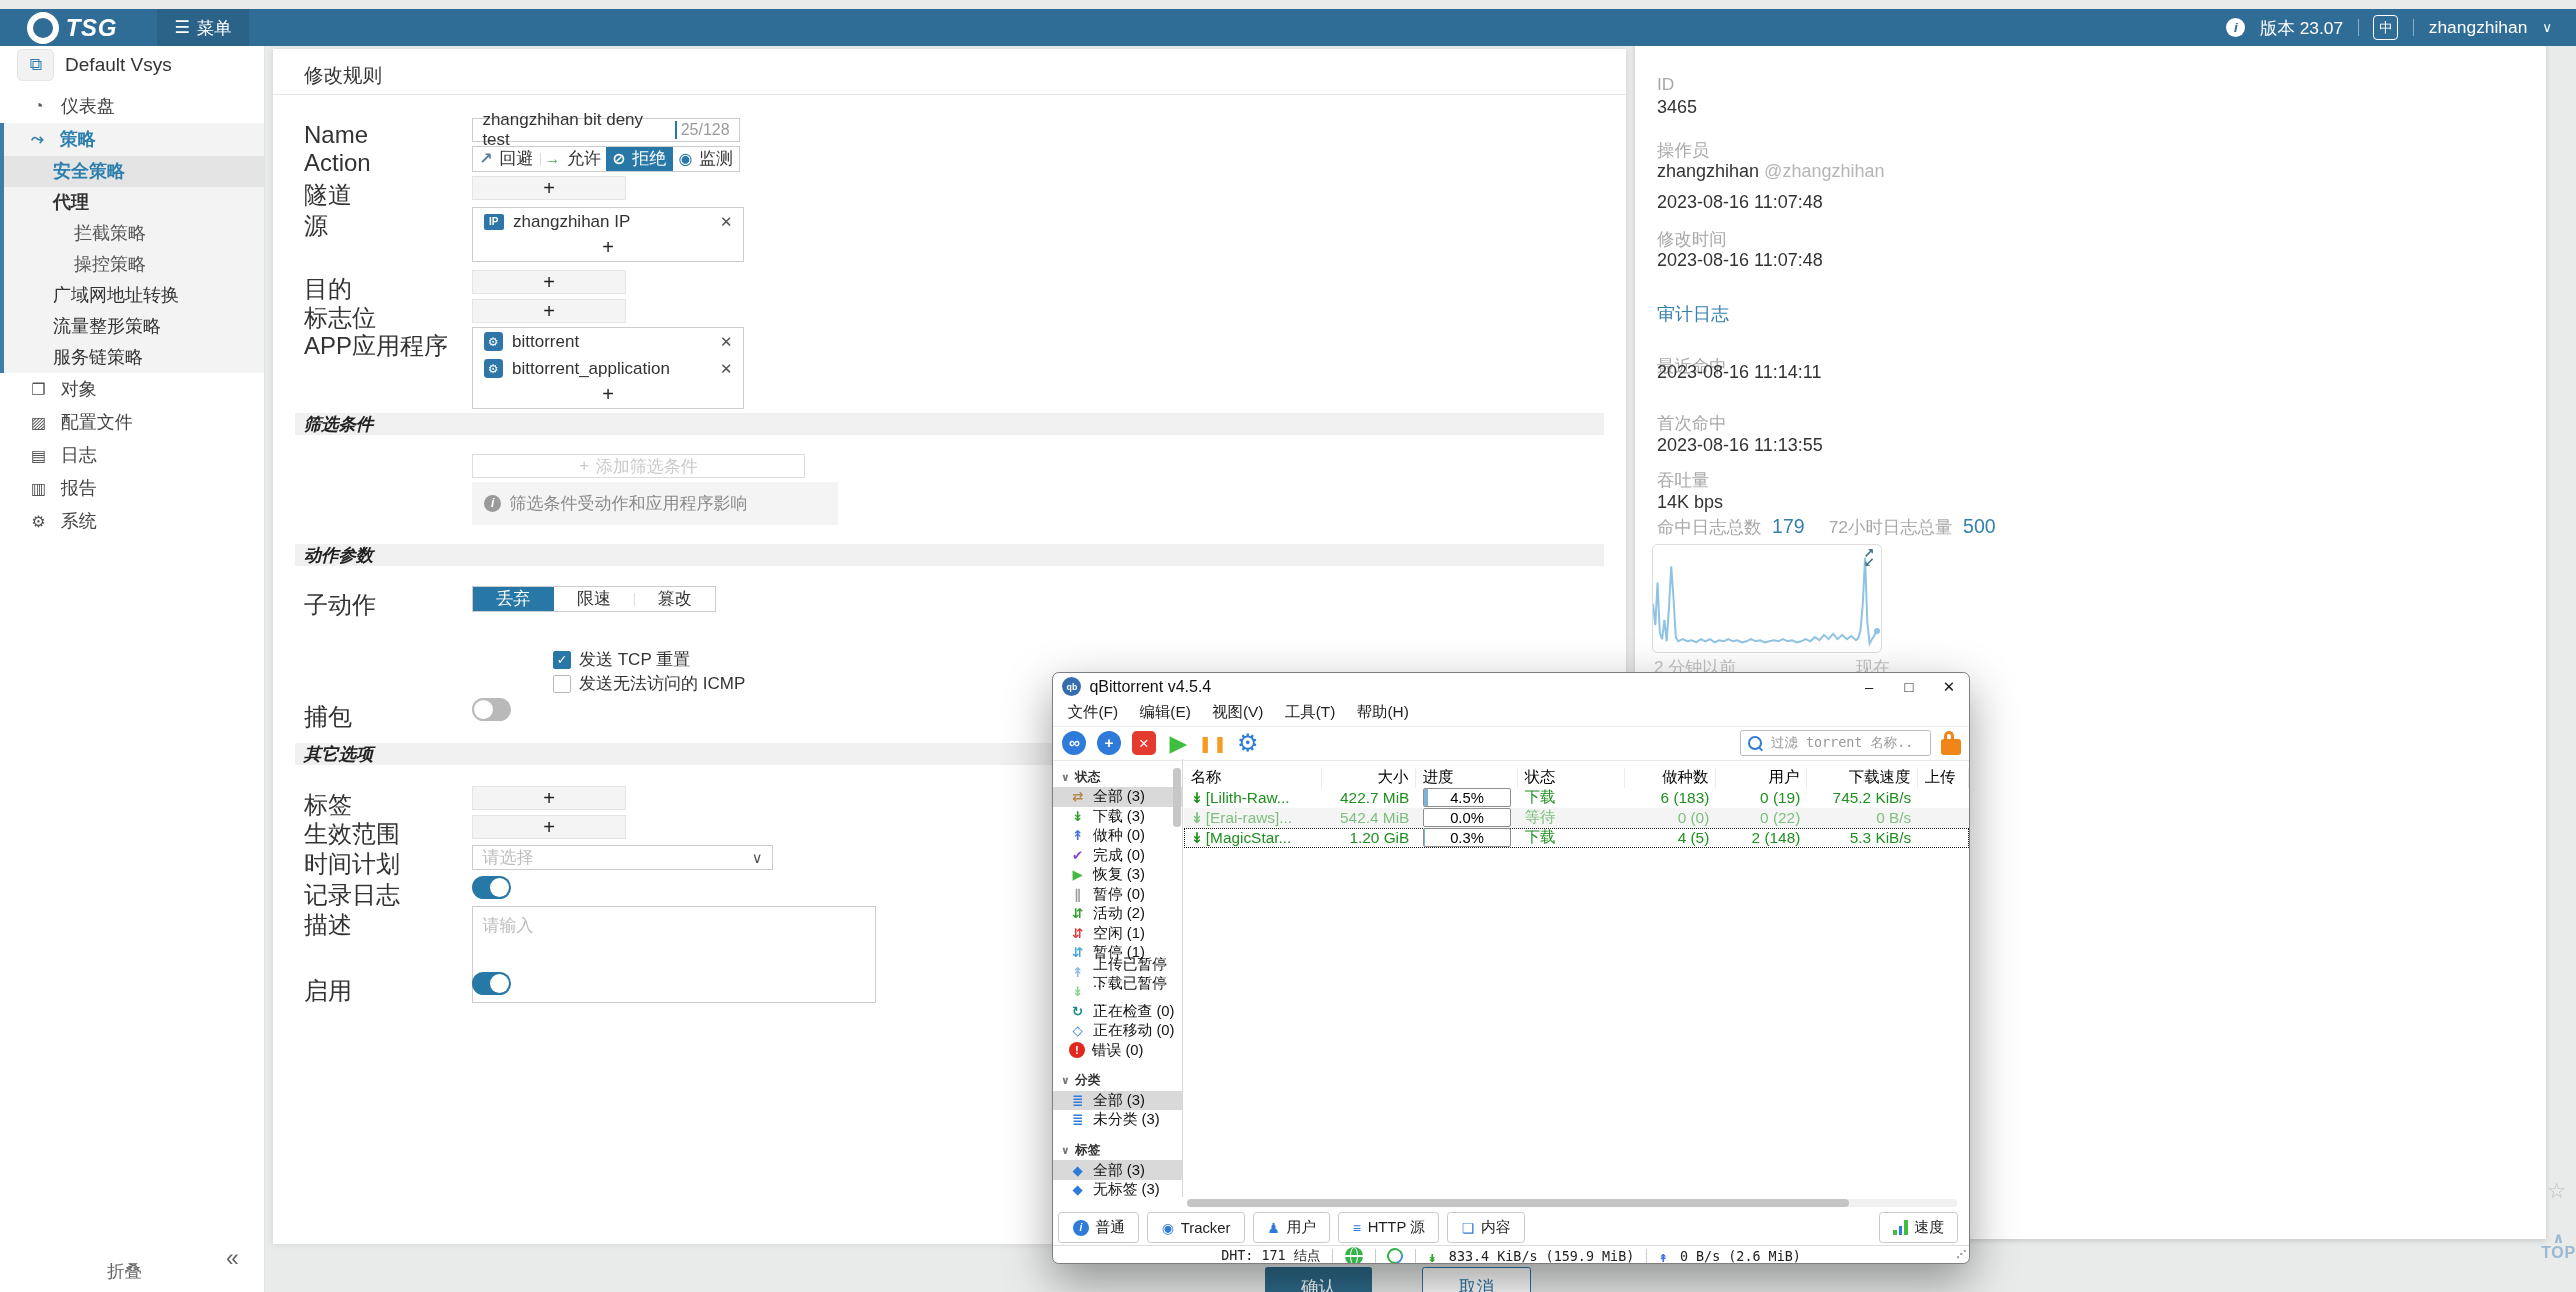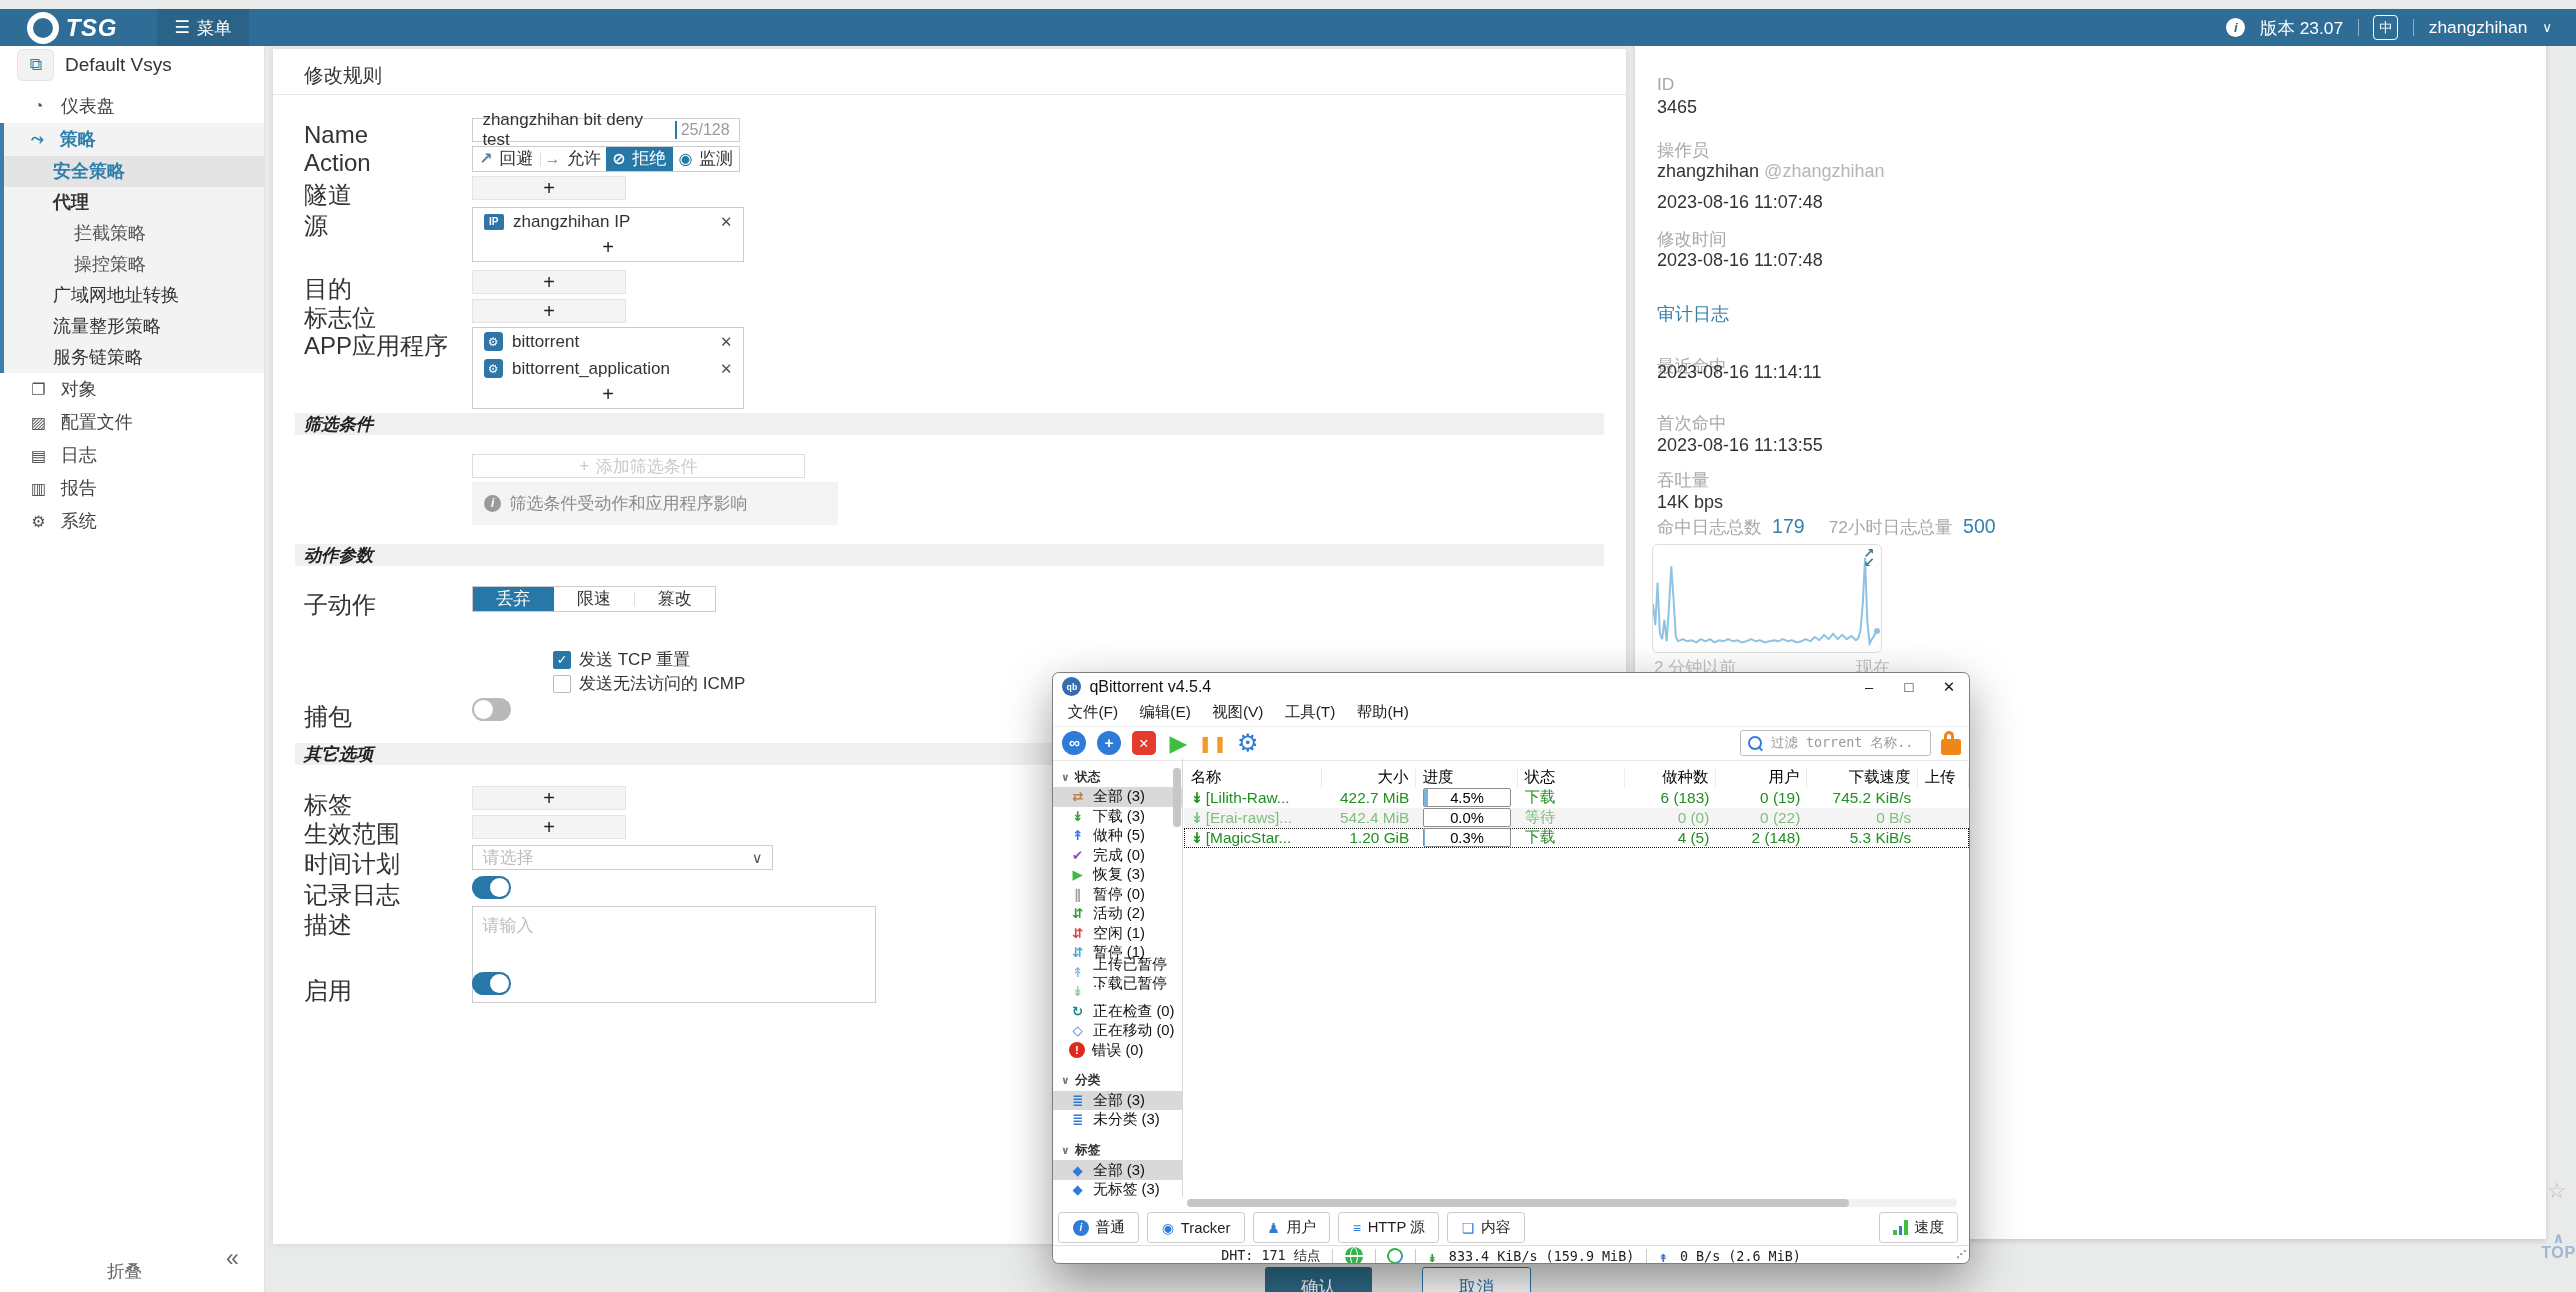--- a/index.html
+++ b/index.html
@@ -460,21 +460,21 @@
       <div class="fitem sel">
           <span class="fic" style="color: rgb(181, 133, 75);">⇄</span>
           <span>全部 (3)</span>
         </div>
       <div class="fitem">
           <span class="fic" style="color: rgb(46, 158, 46);">↡</span>
           <span>下载 (3)</span>
         </div>
       <div class="fitem">
           <span class="fic" style="color: rgb(63, 116, 216);">↟</span>
-          <span>做种 (5)</span>
+          <span>做种 (0)</span>
         </div>
       <div class="fitem">
           <span class="fic" style="color: rgb(138, 70, 200);">✔</span>
           <span>完成 (0)</span>
         </div>
       <div class="fitem">
           <span class="fic" style="color: rgb(67, 184, 67);">▶</span>
           <span>恢复 (3)</span>
         </div>
       <div class="fitem">

